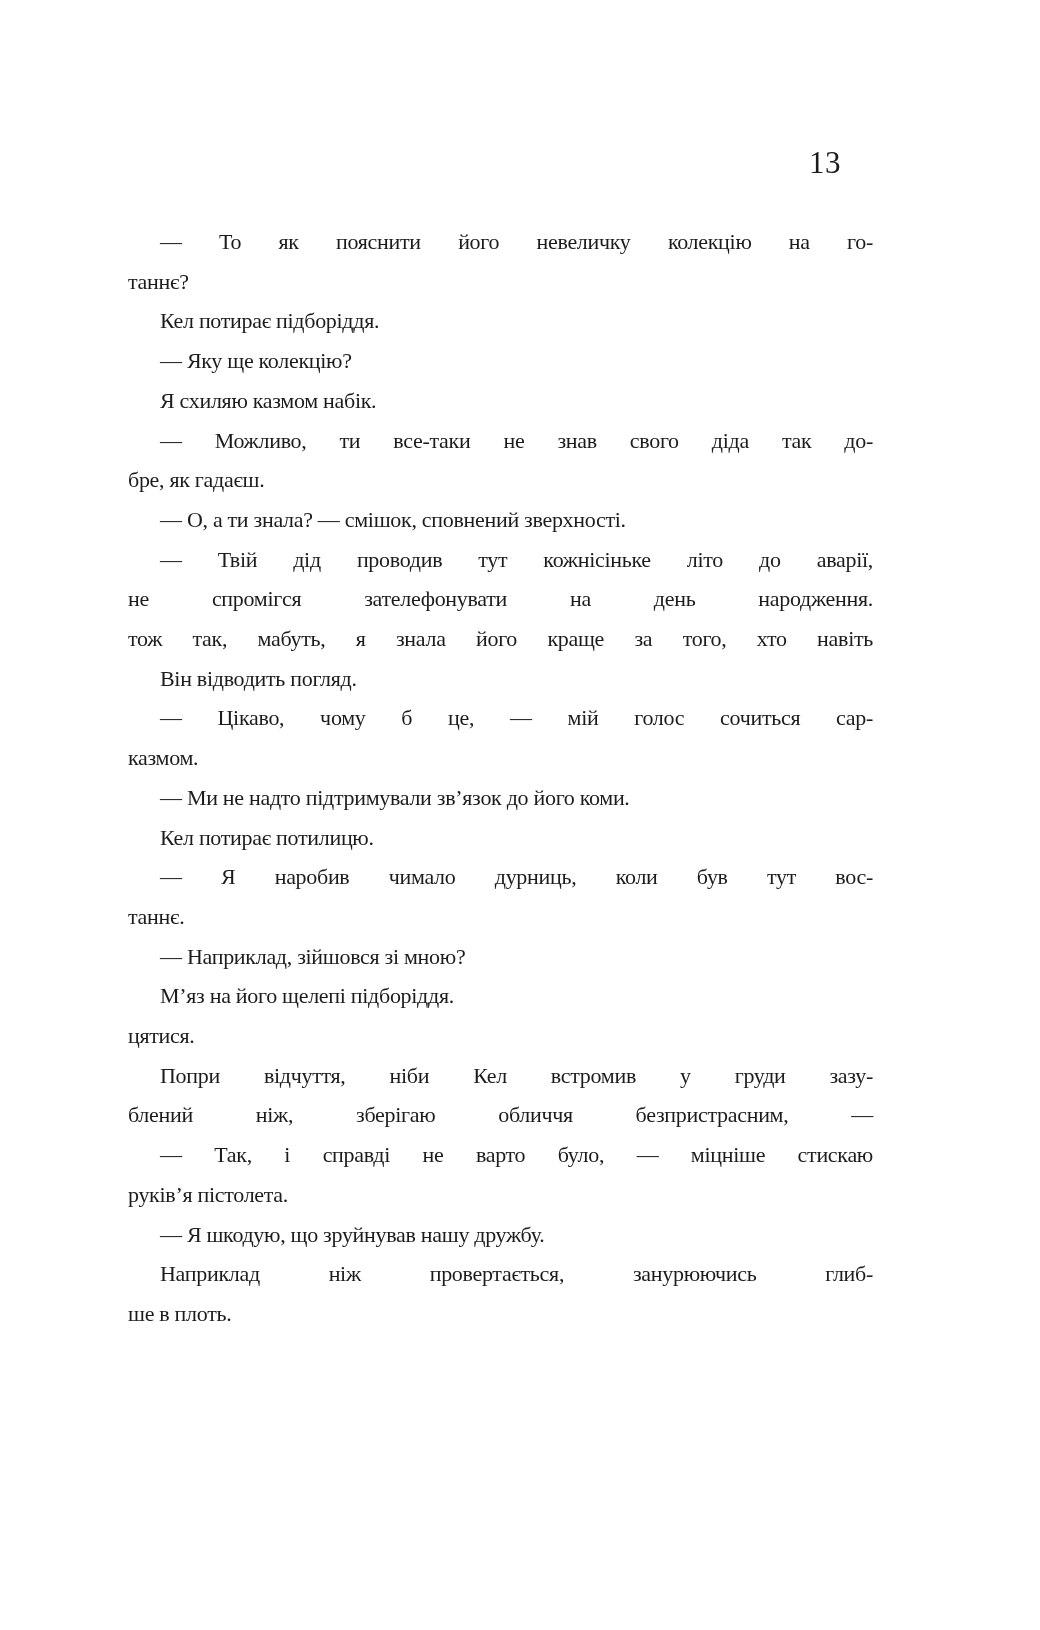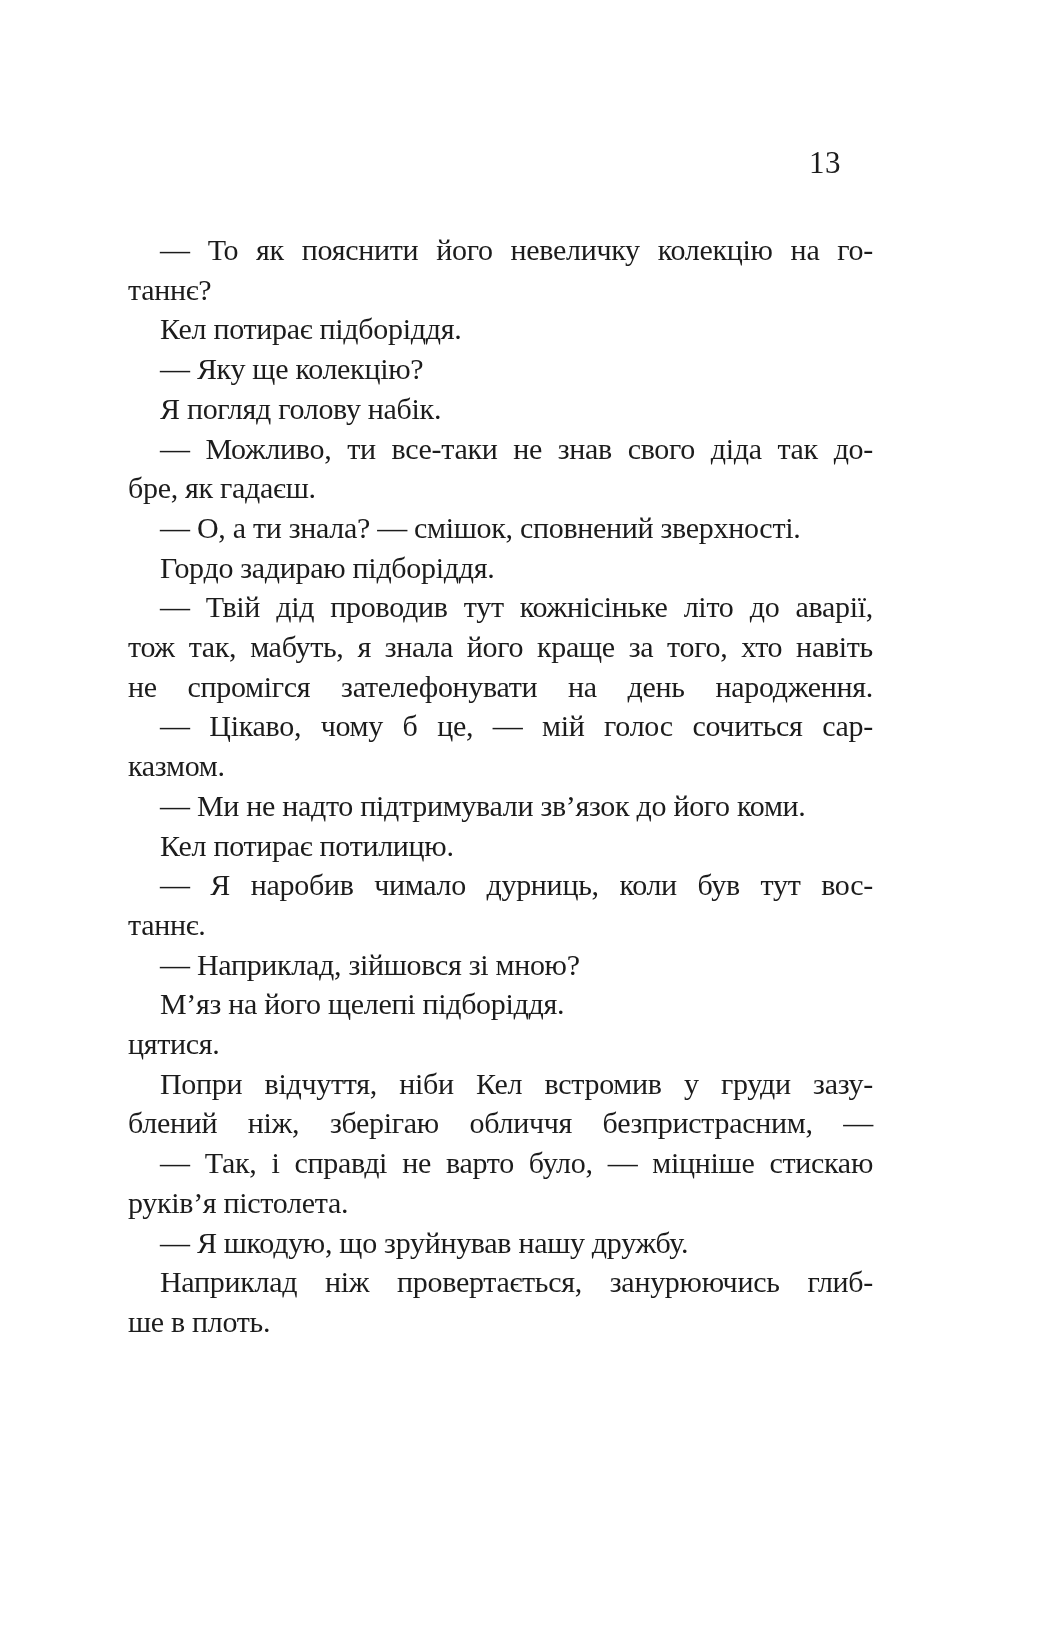--- a/index.html
+++ b/index.html
@@ -20,23 +20,23 @@
     position: absolute;
     top: 148px;
     right: 199px;
     font-size: 31px;
     line-height: 30px;
     letter-spacing: 0.5px;
   }
   .text-block {
     position: absolute;
     left: 128px;
-    top: 230px;
+    top: 222px;
     width: 745px;
-    font-size: 30px;
+    font-size: 22px;
     line-height: 39.7px;
     letter-spacing: -0.3px;
   }
   .para { margin: 0; padding: 0; }
   .line {
     text-align: justify;
     text-align-last: justify;
     white-space: normal;
   }
   .line.first { text-indent: 32px; }
@@ -52,36 +52,36 @@
       <div class="line first">— То як пояснити його невеличку колекцію на го-</div>
       <div class="line last">таннє?</div>
     </div>
     <div class="para">
       <div class="line first last">Кел потирає підборіддя.</div>
     </div>
     <div class="para">
       <div class="line first last">— Яку ще колекцію?</div>
     </div>
     <div class="para">
-      <div class="line first last">Я погляд голову набік.</div>
+      <div class="line first last">Я схиляю казмом набік.</div>
     </div>
     <div class="para">
       <div class="line first">— Можливо, ти все-таки не знав свого діда так до-</div>
       <div class="line last">бре, як гадаєш.</div>
     </div>
     <div class="para">
       <div class="line first last">— О, а ти знала? — смішок, сповнений зверхності.</div>
     </div>
     <div class="para">
-      <div class="line first last">Гордо задираю підборіддя.</div>
+      <div class="line first">— Твій дід проводив тут кожнісіньке літо до аварії,</div>
+      <div class="line">не спромігся зателефонувати на день народження.</div>
+      <div class="line">тож так, мабуть, я знала його краще за того, хто навіть</div>
     </div>
     <div class="para">
-      <div class="line first">— Твій дід проводив тут кожнісіньке літо до аварії,</div>
-      <div class="line">тож так, мабуть, я знала його краще за того, хто навіть</div>
-      <div class="line">не спромігся зателефонувати на день народження.</div>
+      <div class="line first last">Він відводить погляд.</div>
     </div>
     <div class="para">
       <div class="line first">— Цікаво, чому б це, — мій голос сочиться сар-</div>
       <div class="line last">казмом.</div>
     </div>
     <div class="para">
       <div class="line first last">— Ми не надто підтримували зв’язок до його коми.</div>
     </div>
     <div class="para">
       <div class="line first last">Кел потирає потилицю.</div>

